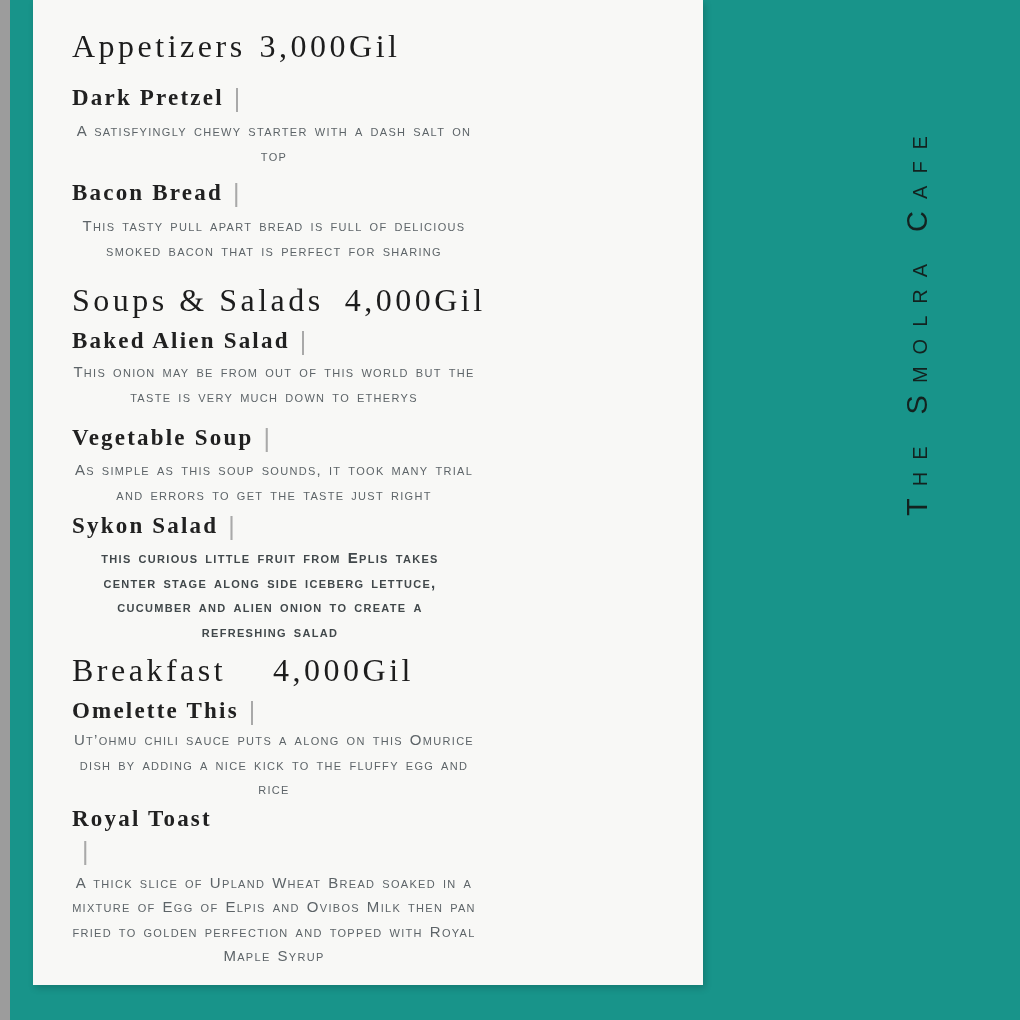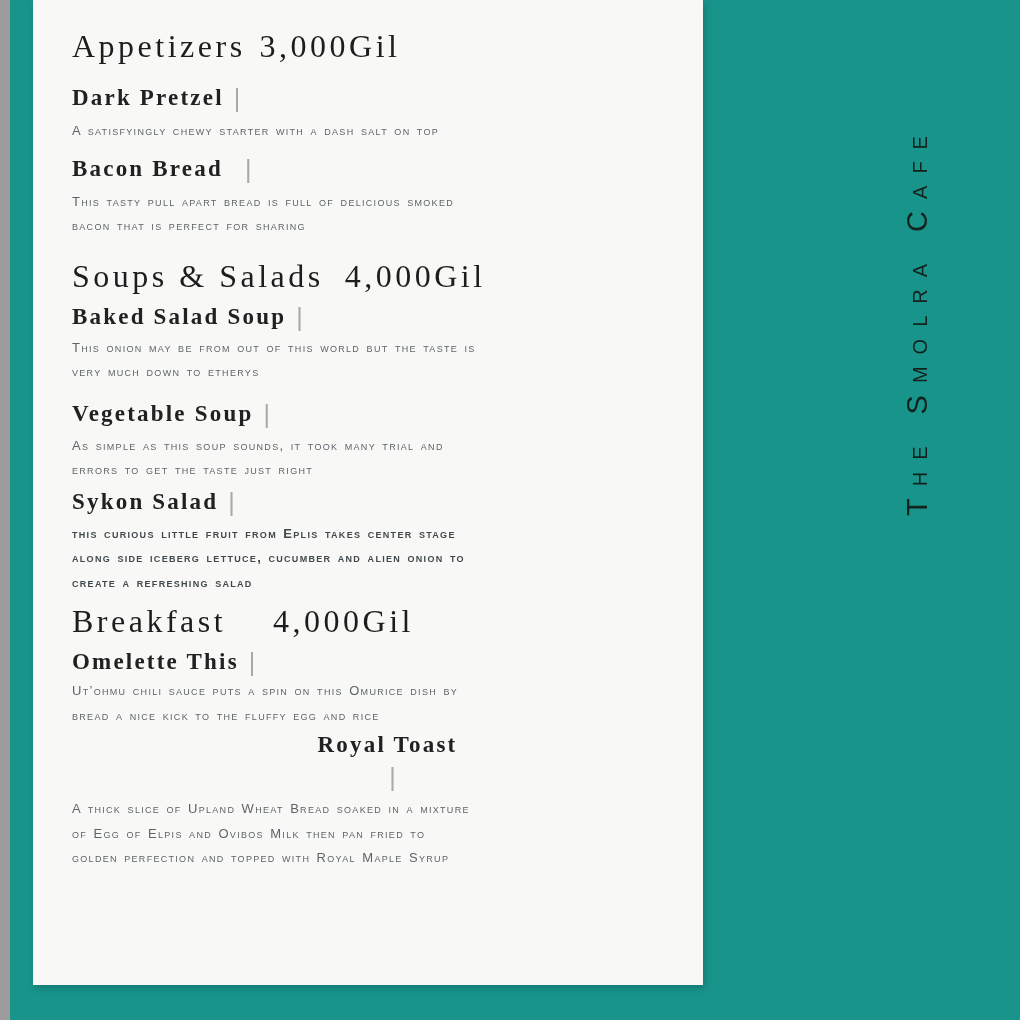--- a/index.html
+++ b/index.html
@@ -25,43 +25,44 @@
     font-family:"Liberation Serif","DejaVu Serif",serif;
     font-weight:400; font-size:32px; line-height:40px;
     letter-spacing:3.5px; color:#1d1d1d;
   }
   .section-price { font-family:inherit; }
   .section[data-name="section-appetizers"]    .section-price { margin-left:14px; }
   .section[data-name="section-soups-salads"]  .section-price { margin-left:21px; }
   .section[data-name="section-breakfast"]     .section-price { margin-left:47px; }
 
   .item-name-row {
-    display:flex; align-items:center; line-height:32px;
+    display:flex; align-items:flex-start; line-height:32px;
   }
   .item-name {
     font-family:"Liberation Serif","DejaVu Serif",serif;
     font-weight:700; font-size:23px; letter-spacing:2.2px; color:#212121;
   }
   .item-separator {
     margin-left:10px; font-size:25px; font-weight:400;
     color:#a9a9a9; font-family:"Liberation Sans",sans-serif;
   }
   .item-desc {
     max-width:404px;
-    font-size:13px; letter-spacing:1.3px; word-spacing:1.5px;
+    font-size:15px; letter-spacing:1.3px; word-spacing:1.5px;
     line-height:24.5px; color:#5d6468;
     font-variant:small-caps;
+    text-align:center;
   }
   .item-desc.emphasis { color:#41484b; font-weight:600; max-width:396px; }
 
   
   .mt-title-app  { margin-top:0; }
   .mt-row-dark   { margin-top:16px; }
   .mt-desc-dark  { margin-top:5px; }
-  .mt-row-bacon  { margin-top:9px;gap:12px; }
+  .mt-row-bacon  { margin-top:9px; }
   .mt-desc-bacon { margin-top:5px; }
   .mt-title-soup { margin-top:17px; }
   .mt-row-alien  { margin-top:5px; }
   .mt-desc-alien { margin-top:3px; }
   .mt-row-veg    { margin-top:13px; }
   .mt-desc-veg   { margin-top:4px; }
   .mt-row-sykon  { margin-top:3px; }
   .mt-desc-sykon { margin-top:4px; }
   .mt-title-brk  { margin-top:6px; }
   .mt-row-oml    { margin-top:5px; }
@@ -106,21 +107,21 @@
     <div class="item-desc mt-desc-bacon" data-name="item-description">This tasty pull apart bread is full of delicious smoked bacon that is perfect for sharing</div>
   </div>
 
   <div class="section" data-name="section-soups-salads">
     <div class="section-title mt-title-soup" data-name="section-header">
       <span data-name="section-title-text">Soups &amp; Salads</span>
       <span class="section-price" data-name="section-price">4,000Gil</span>
     </div>
 
     <div class="item-name-row mt-row-alien" data-name="menu-item-baked-alien-soup">
-      <span class="item-name" data-name="item-name">Baked Salad Soup</span>
+      <span class="item-name" data-name="item-name">Baked Alien Salad</span>
       <span class="item-separator" data-name="item-name-separator">|</span>
     </div>
     <div class="item-desc mt-desc-alien" data-name="item-description">This onion may be from out of this world but the taste is very much down to etherys</div>
 
     <div class="item-name-row mt-row-veg" data-name="menu-item-vegetable-soup">
       <span class="item-name" data-name="item-name">Vegetable Soup</span>
       <span class="item-separator" data-name="item-name-separator">|</span>
     </div>
     <div class="item-desc mt-desc-veg" data-name="item-description">As simple as this soup sounds, it took many trial and errors to get the taste just right</div>
 
@@ -134,21 +135,21 @@
   <div class="section" data-name="section-breakfast">
     <div class="section-title mt-title-brk" data-name="section-header">
       <span data-name="section-title-text">Breakfast</span>
       <span class="section-price" data-name="section-price">4,000Gil</span>
     </div>
 
     <div class="item-name-row mt-row-oml" data-name="menu-item-omelette-rice">
       <span class="item-name" data-name="item-name">Omelette This</span>
       <span class="item-separator" data-name="item-name-separator">|</span>
     </div>
-    <div class="item-desc mt-desc-oml" data-name="item-description">Ut’ohmu chili sauce puts a spin on this Omurice dish by bread a nice kick to the fluffy egg and rice</div>
+    <div class="item-desc mt-desc-oml" data-name="item-description">Ut’ohmu chili sauce puts a along on this Omurice dish by adding a nice kick to the fluffy egg and rice</div>
 
     <div class="item-name-row mt-row-royal" data-name="menu-item-royal-toast">
       <span class="item-name" data-name="item-name">Royal Toast</span>
       <span class="item-separator" data-name="item-name-separator">|</span>
     </div>
     <div class="item-desc mt-desc-royal" data-name="item-description">A thick slice of Upland Wheat Bread soaked in a mixture of Egg of Elpis and Ovibos Milk then pan fried to golden perfection and topped with Royal Maple Syrup</div>
   </div>
 
 </div>
 

